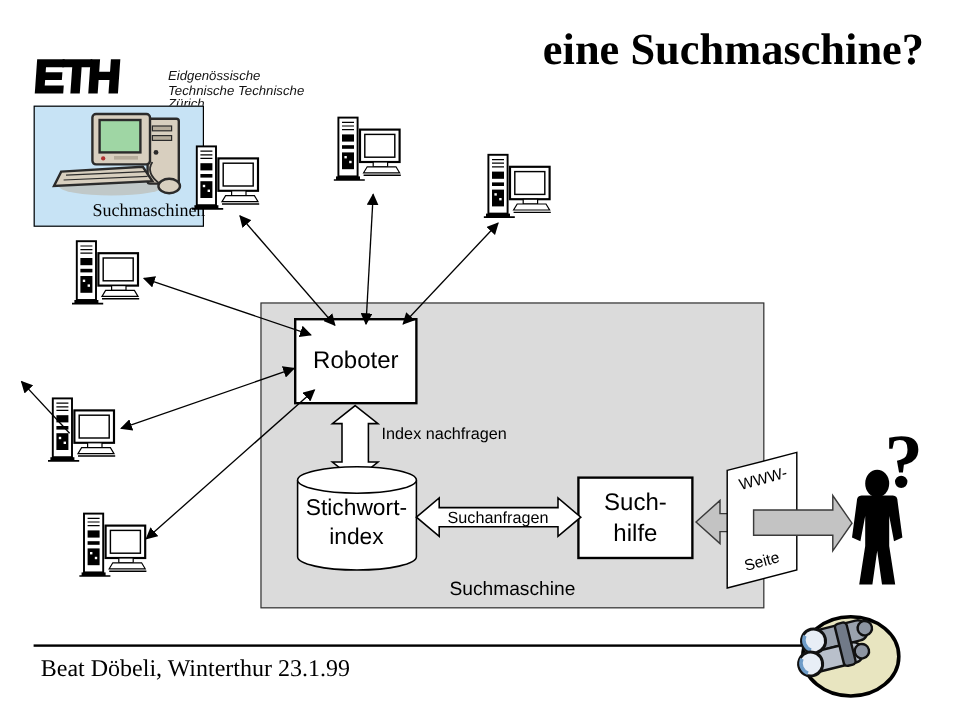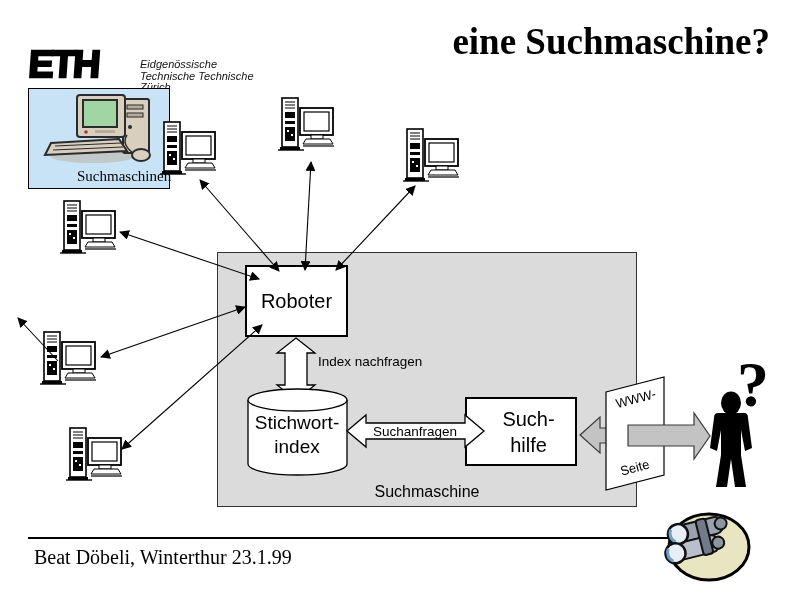--- a/index.html
+++ b/index.html
@@ -24,21 +24,21 @@
 
   .container { left:217px; top:252px; width:418px; height:253px;
                background:#dbdbdb; border:1px solid #333; }
   .container-label { position:absolute; left:0; right:0; bottom:5px;
                      text-align:center; font-size:16px; }
 
   .box { position:absolute; background:#fff; border:2px solid #000;
          display:flex; align-items:center; justify-content:center;
          flex-direction:column; text-align:center; font-size:20px; }
   #roboter   { left:245px; top:265px; width:99px;  height:68px; }
-  #suchhilfe { left:465px; top:397px; width:93px;  height:65px; line-height:1.3;padding-left:15px; }
+  #suchhilfe { left:481px; top:397px; width:93px;  height:65px; line-height:1.3; }
 
   .overlay { left:0; top:0; pointer-events:none; }
 
   .footer-line { left:28px; top:537px; width:640px; height:0; border-top:2px solid #000; }
   .footer { left:34px; top:546px; font-family:"Liberation Serif","DejaVu Serif",serif;
             font-size:20px; }
 
   
   .lbl   { font-family:"Liberation Sans","DejaVu Sans",sans-serif; font-size:13.5px; fill:#000; }
   .cyl-t { font-family:"Liberation Sans","DejaVu Sans",sans-serif; font-size:19px; fill:#000; text-anchor:middle; }

